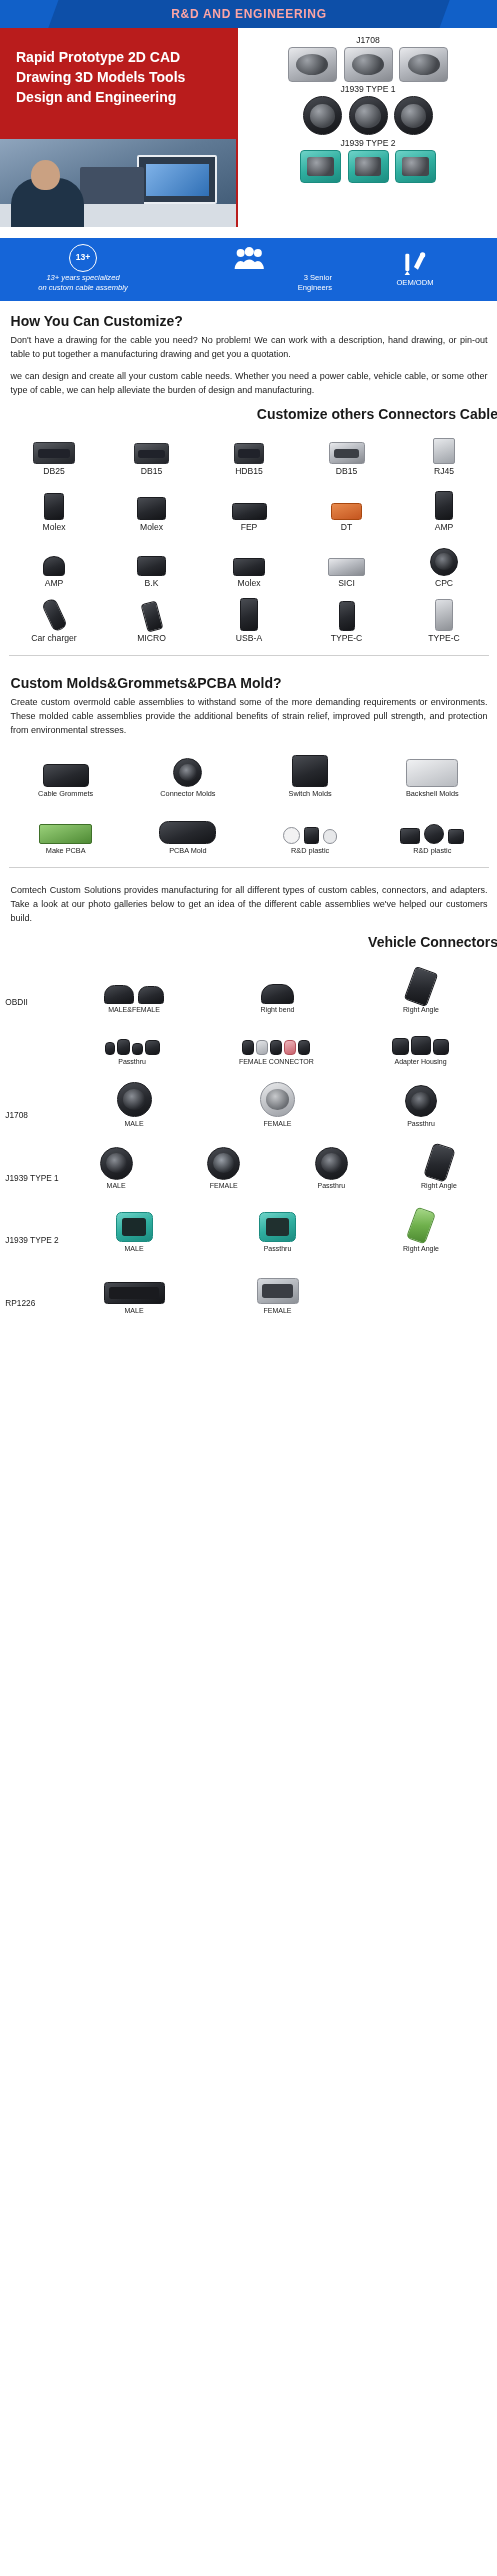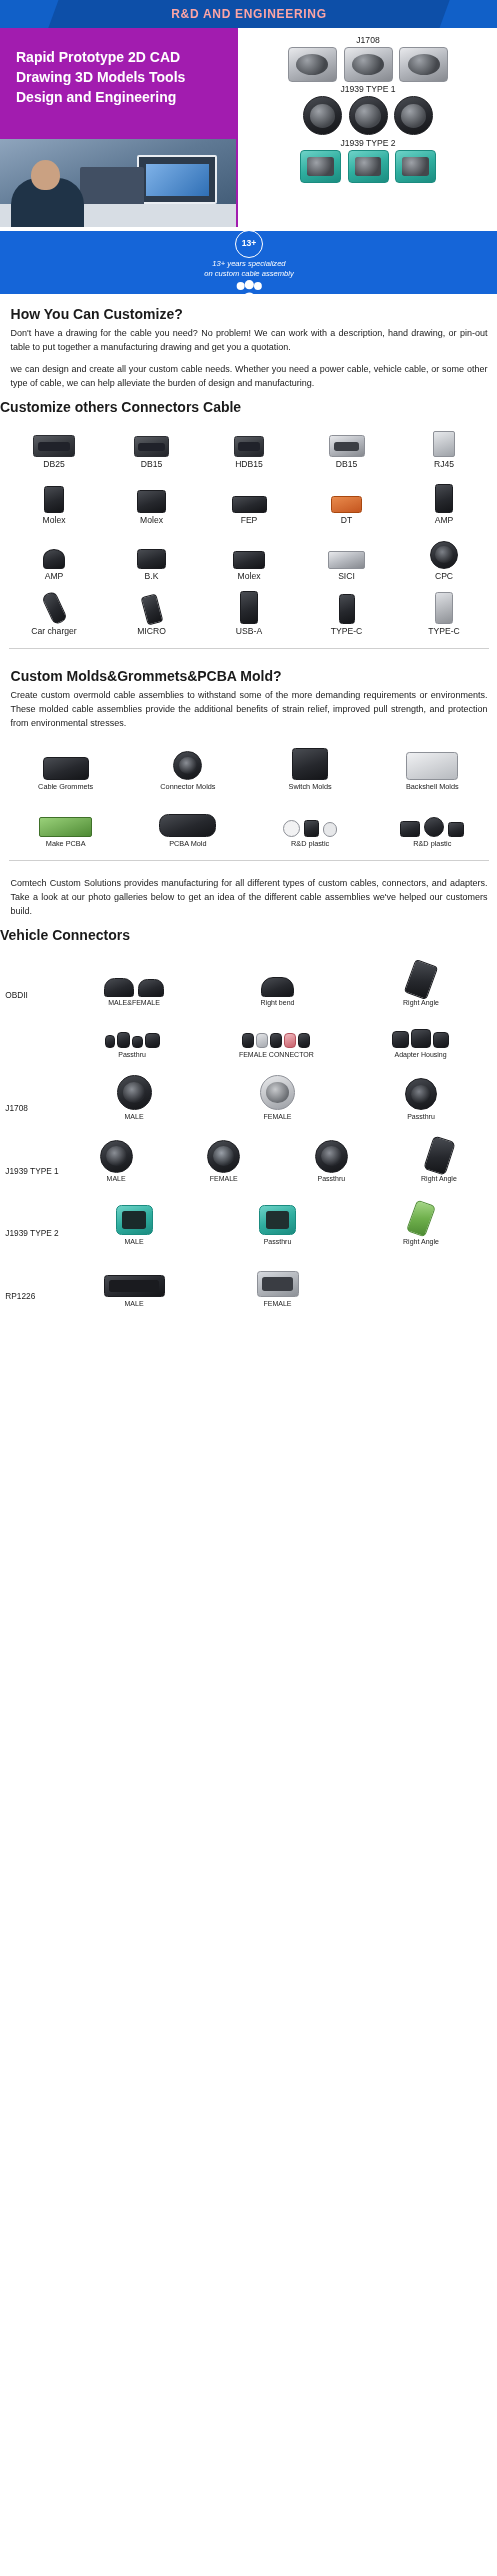--- a/index.html
+++ b/index.html
@@ -32,21 +32,21 @@
   }
 
   
   .hero {
     display: flex;
     height: 199px;
     background: #ffffff;
   }
   .hero-left {
     width: 240px;
-    background: #a21caf;
+    background: #b91c1c;
     color: #fff;
     position: relative;
     overflow: hidden;
   }
   .hero-left .headline {
     padding: 18.6px 16px 0 16px;
     font-size: 14px;
     font-weight: bold;
     line-height: 1.45;
   }
@@ -119,39 +119,38 @@
   }
   .cn .pins.sq { border-radius: 2.7px; }
 
   
   .features {
     background: #1565d8;
     color: #fff;
     display: flex;
     height: 63px;
     align-items: center;
-    margin: 4px 0 0 0;
-    flex-direction: column;
+    margin: 11px 0 0 0;
   }
   .feature {
     flex: 1; text-align: center; font-size: 7.6px; line-height: 1.35;
   }
   .feature .ficon { height: 25px; display: flex; align-items: center; justify-content: center; margin-bottom: 2.7px; }
   .badge13 {
     width: 28px; height: 28px; border-radius: 50%;
     border: 1.3px solid #fff; display:flex; align-items:center; justify-content:center;
     font-size: 8.6px; font-weight: bold;
   }
 
   
   .sect { padding: 9.3px 10.6px 0 10.6px; }
   h2.sect-title {
     font-size: 14px; font-weight: bold; margin: 2.7px 0 5.3px 0;
   }
-  h2.center { text-align: left; }
+  h2.center { text-align: right; }
   .sect p {
     font-size: 9px; line-height: 1.55; margin-bottom: 8px; text-align: justify;
   }
 
   
   .grid5 {
     display: grid; grid-template-columns: repeat(5, 1fr);
     gap: 1.3px 2.7px; padding: 0 6.6px;
   }
   .gcell { text-align: center; }
@@ -271,21 +270,21 @@
       <div class="ficon">
         <svg width="30.5" height="22.6" viewBox="0 0 46 34" aria-hidden="true">
           <circle cx="10" cy="9" r="6" fill="#ffffff"></circle>
           <circle cx="23" cy="7" r="7" fill="#ffffff"></circle>
           <circle cx="36" cy="9" r="6" fill="#ffffff"></circle>
           <path d="M1 33c0-7 5-12 9-12s9 5 9 12z" fill="#ffffff"></path>
           <path d="M11 33c0-8 6-14 12-14s12 6 12 14z" fill="#ffffff"></path>
           <path d="M27 33c0-7 5-12 9-12s9 5 9 12z" fill="#ffffff"></path>
         </svg>
       </div>
-      <div style="white-space:pre-line;">3 Senior
+      <div style="white-space:pre-line;text-align:right;">3 Senior
 Engineers</div>
     </div>
     <div class="feature">
       <div class="ficon">
         <svg width="26.6" height="24" viewBox="0 0 40 36" aria-hidden="true">
           <rect x="5" y="4" width="6" height="26" rx="2" fill="#ffffff"></rect>
           <polygon points="8,30 4,36 12,36" fill="#ffffff"></polygon>
           <path d="M28 4l6 4-10 20-6-4z" fill="#ffffff"></path>
           <circle cx="31" cy="6" r="4" fill="#ffffff"></circle>
         </svg>

